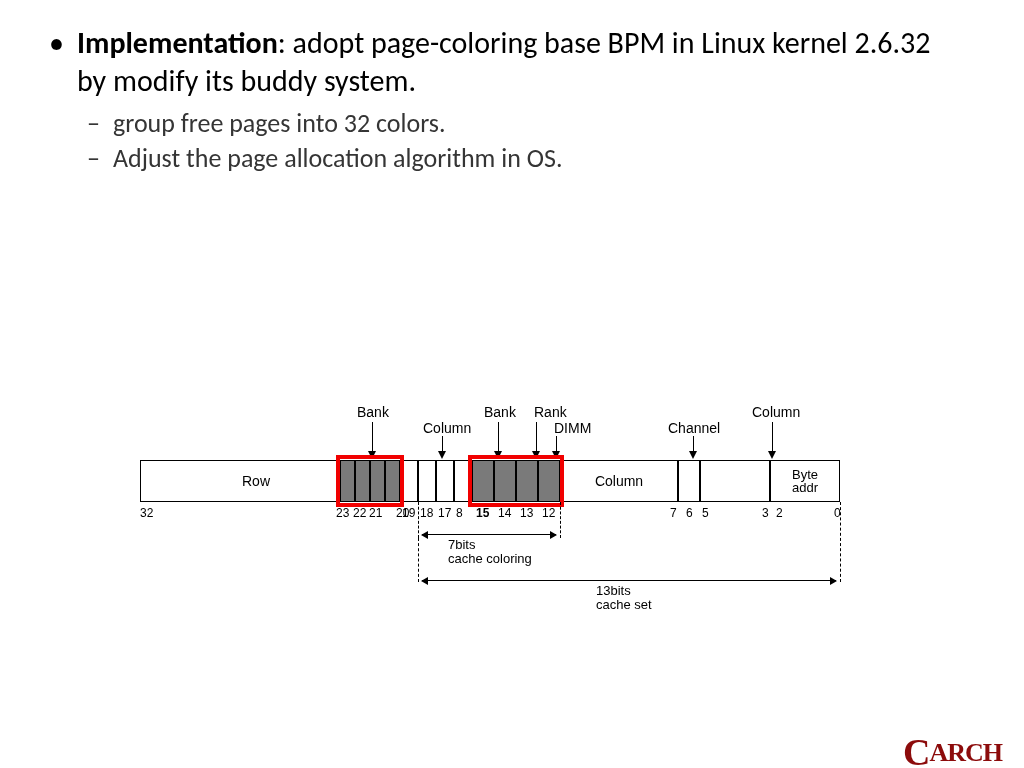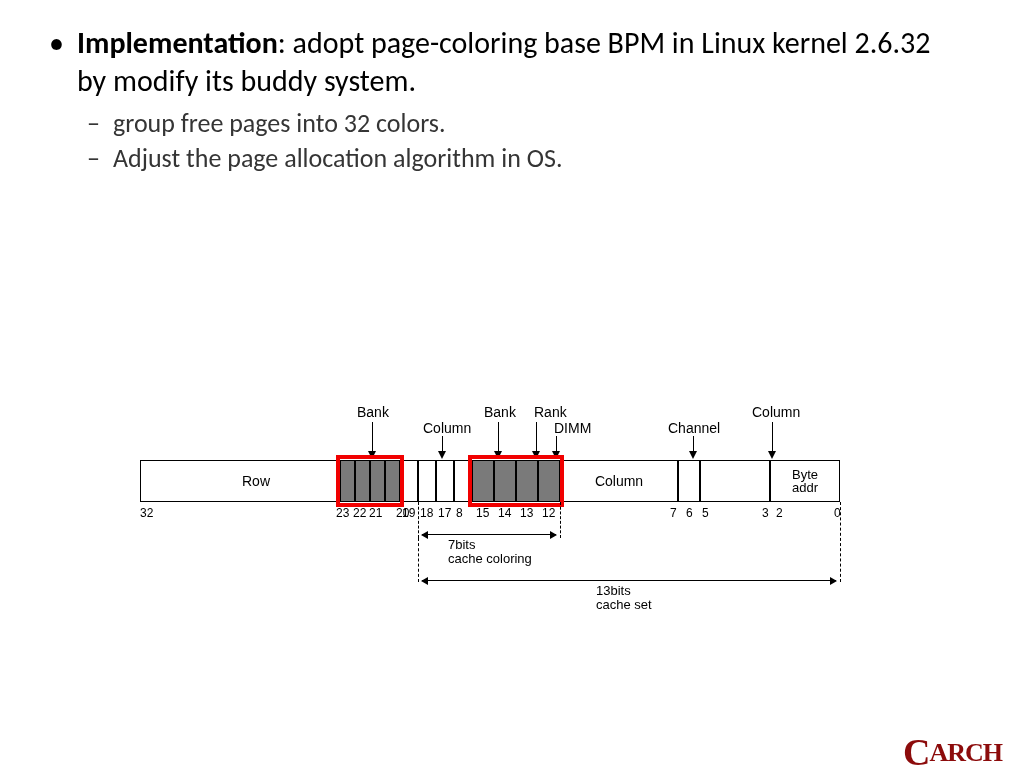--- a/index.html
+++ b/index.html
@@ -254,21 +254,21 @@
     <div class="bit-nums">
       <span style="left:0px;">32</span>
       <span style="left:196px;">23</span>
       <span style="left:213px;">22</span>
       <span style="left:229px;">21</span>
       <span style="left:256px;text-align:right;">20</span>
       <span style="left:262px;">19</span>
       <span style="left:280px;">18</span>
       <span style="left:298px;">17</span>
       <span style="left:316px;">8</span>
-      <span style="left:336px;">15</span>
+      <span style="left:336px;font-weight:bold;">15</span>
       <span style="left:358px;">14</span>
       <span style="left:380px;">13</span>
       <span style="left:402px;">12</span>
       <span style="left:530px;">7</span>
       <span style="left:546px;">6</span>
       <span style="left:562px;">5</span>
       <span style="left:622px;">3</span>
       <span style="left:636px;">2</span>
       <span style="left:694px;">0</span>
     </div>

